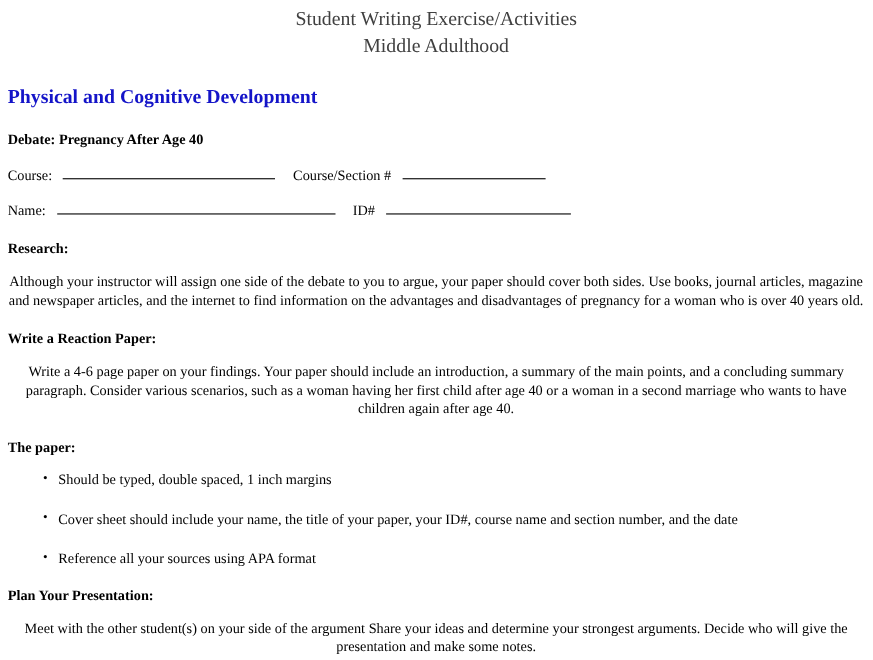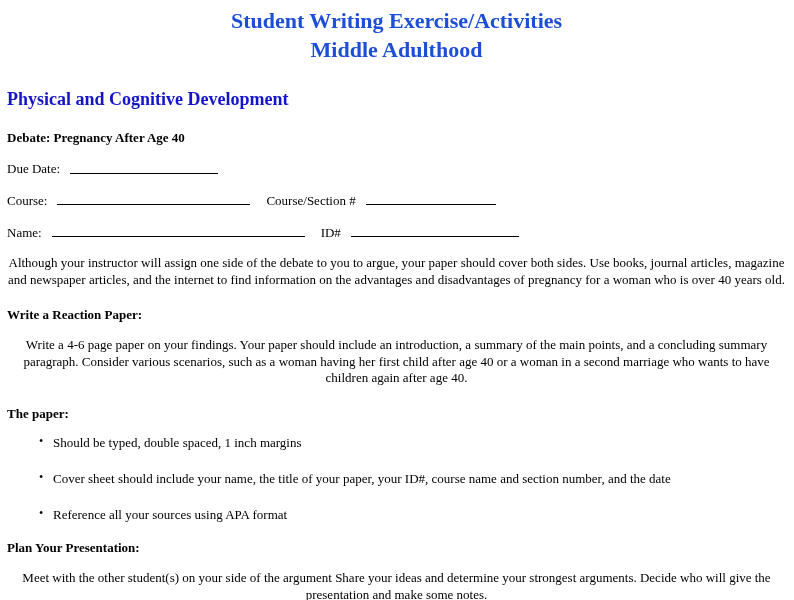--- a/index.html
+++ b/index.html
@@ -17,23 +17,23 @@
     line-height: 1.28;
     color: #000000;
   }
   .page {
     padding: 6px 8px 0 7px;
     box-sizing: border-box;
     width: 794px;
   }
   .doc-title {
     text-align: center;
-    color: #1d4ed8;
-    font-weight: bold;
-    font-size: 22px;
+    color: #404040;
+    font-weight: normal;
+    font-size: 18px;
     line-height: 1.33;
     margin: 0;
   }
   .doc-title .line {
     display: block;
   }
   .section-title-blue {
     color: #1414c8;
     font-weight: bold;
     font-size: 18px;
@@ -98,32 +98,30 @@
 
   <h1 class="doc-title">
     <span class="line">Student Writing Exercise/Activities</span>
     <span class="line">Middle Adulthood</span>
   </h1>
 
   <div class="section-title-blue">Physical and Cognitive Development</div>
 
   <div class="heading">Debate: Pregnancy After Age 40</div>
 
-  <div class="form-row">
-    <span>Due Date:</span><span class="gap-sm"></span><span class="blank blank-due"></span>
-  </div>
 
   <div class="form-row">
     <span>Course:</span><span class="gap-sm"></span><span class="blank blank-course"></span><span class="gap-md"></span><span>Course/Section #</span><span class="gap-sm"></span><span class="blank blank-section"></span>
   </div>
 
   <div class="form-row">
     <span>Name:</span><span class="gap-sm"></span><span class="blank blank-name"></span><span class="gap-md"></span><span>ID#</span><span class="gap-sm"></span><span class="blank blank-id"></span>
   </div>
 
+  <div class="heading">Research:</div>
   <p class="body-text">Although your instructor will assign one side of the debate to you to argue, your paper should cover both sides. Use books, journal articles, magazine and newspaper articles, and the internet to find information on the advantages and disadvantages of pregnancy for a woman who is over 40 years old.</p>
 
   <div class="heading">Write a Reaction Paper:</div>
   <p class="body-text">Write a 4-6 page paper on your findings. Your paper should include an introduction, a summary of the main points, and a concluding summary paragraph. Consider various scenarios, such as a woman having her first child after age 40 or a woman in a second marriage who wants to have children again after age 40.</p>
 
   <div class="heading">The paper:</div>
   <ul class="bullets">
     <li>Should be typed, double spaced, 1 inch margins</li>
     <li>Cover sheet should include your name, the title of your paper, your ID#, course name and section number, and the date</li>
     <li>Reference all your sources using APA format</li>

